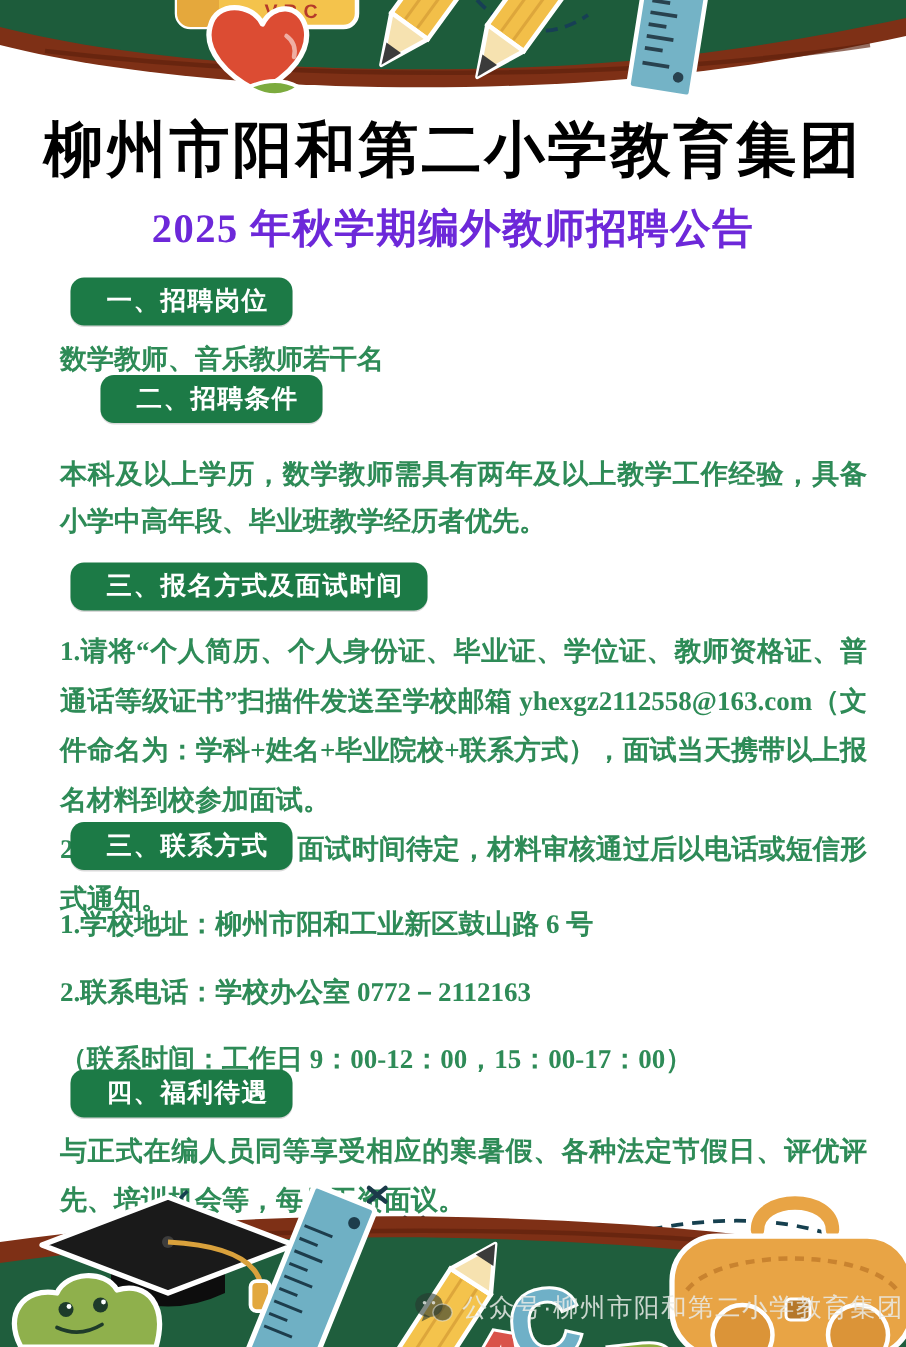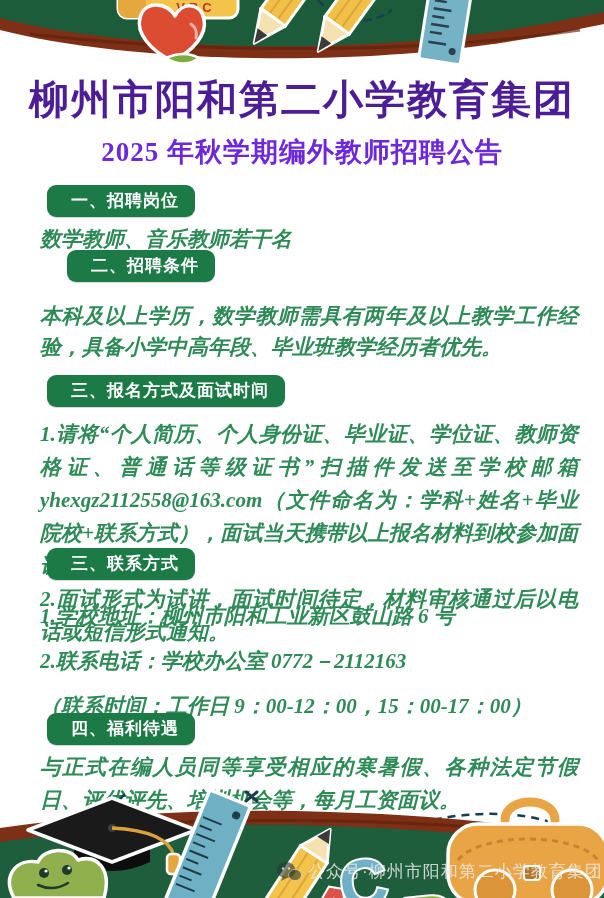--- a/index.html
+++ b/index.html
@@ -7,40 +7,40 @@
     width:604px;height:898px;position:relative;overflow:hidden;
     background:#ffffff;
     font-family:"Liberation Serif","DejaVu Serif",serif;
   }
   
   .top-banner{position:absolute;top:0;left:0;width:604px;height:78px;}
   .bottom-banner{position:absolute;top:788px;left:0;width:604px;height:110px;}
   
   .title{
     position:absolute;top:72px;left:0;width:604px;text-align:center;
-    font-size:40px;font-weight:700;color:#4c1d95;letter-spacing:2px;
+    font-size:40px;font-weight:700;color:#000000;letter-spacing:2px;
   }
   .subtitle{
     position:absolute;top:134px;left:0;width:604px;text-align:center;
     font-size:27px;font-weight:700;color:#6d28d9;letter-spacing:1px;
   }
   
   .pill{
     position:absolute;left:47px;display:inline-block;
     background:#1c7a46;color:#ffffff;
     font-family:"Liberation Sans","DejaVu Sans",sans-serif;
     font-size:17px;font-weight:700;letter-spacing:1px;
     padding:4px 16px 5px 24px;border-radius:9px;
     box-shadow:0 1px 0 rgba(0,0,0,0.15);
   }
   .pill-1{top:185px;} .pill-2{top:250px;margin-left:20px;} .pill-3{top:375px;}
   .pill-4{top:548px;} .pill-5{top:713px;}
   
   .para-block{position:absolute;left:40px;width:538px;color:#2e8b57;font-weight:700;}
-  .para-block p{margin:0;font-size:21px;font-style:italic;}
+  .para-block p{margin:0;font-size:18px;}
   .body-1{top:226px;} .body-1 p{line-height:26px;}
   .body-2{top:301px;} .body-2 p{line-height:31px;text-align:justify;}
   .body-3{top:418px;} .body-3 p{line-height:33px;text-align:justify;}
   .body-4{top:586px;} .body-4 p{line-height:29px;white-space:pre-wrap;margin-top:16px;}
   .body-4 p.indent{padding-left:89px;}
   .body-5{top:751px;} .body-5 p{line-height:33px;text-align:justify;}
   
   .watermark{
     position:absolute;top:860px;left:276px;display:flex;align-items:center;gap:6px;
     z-index:5;

